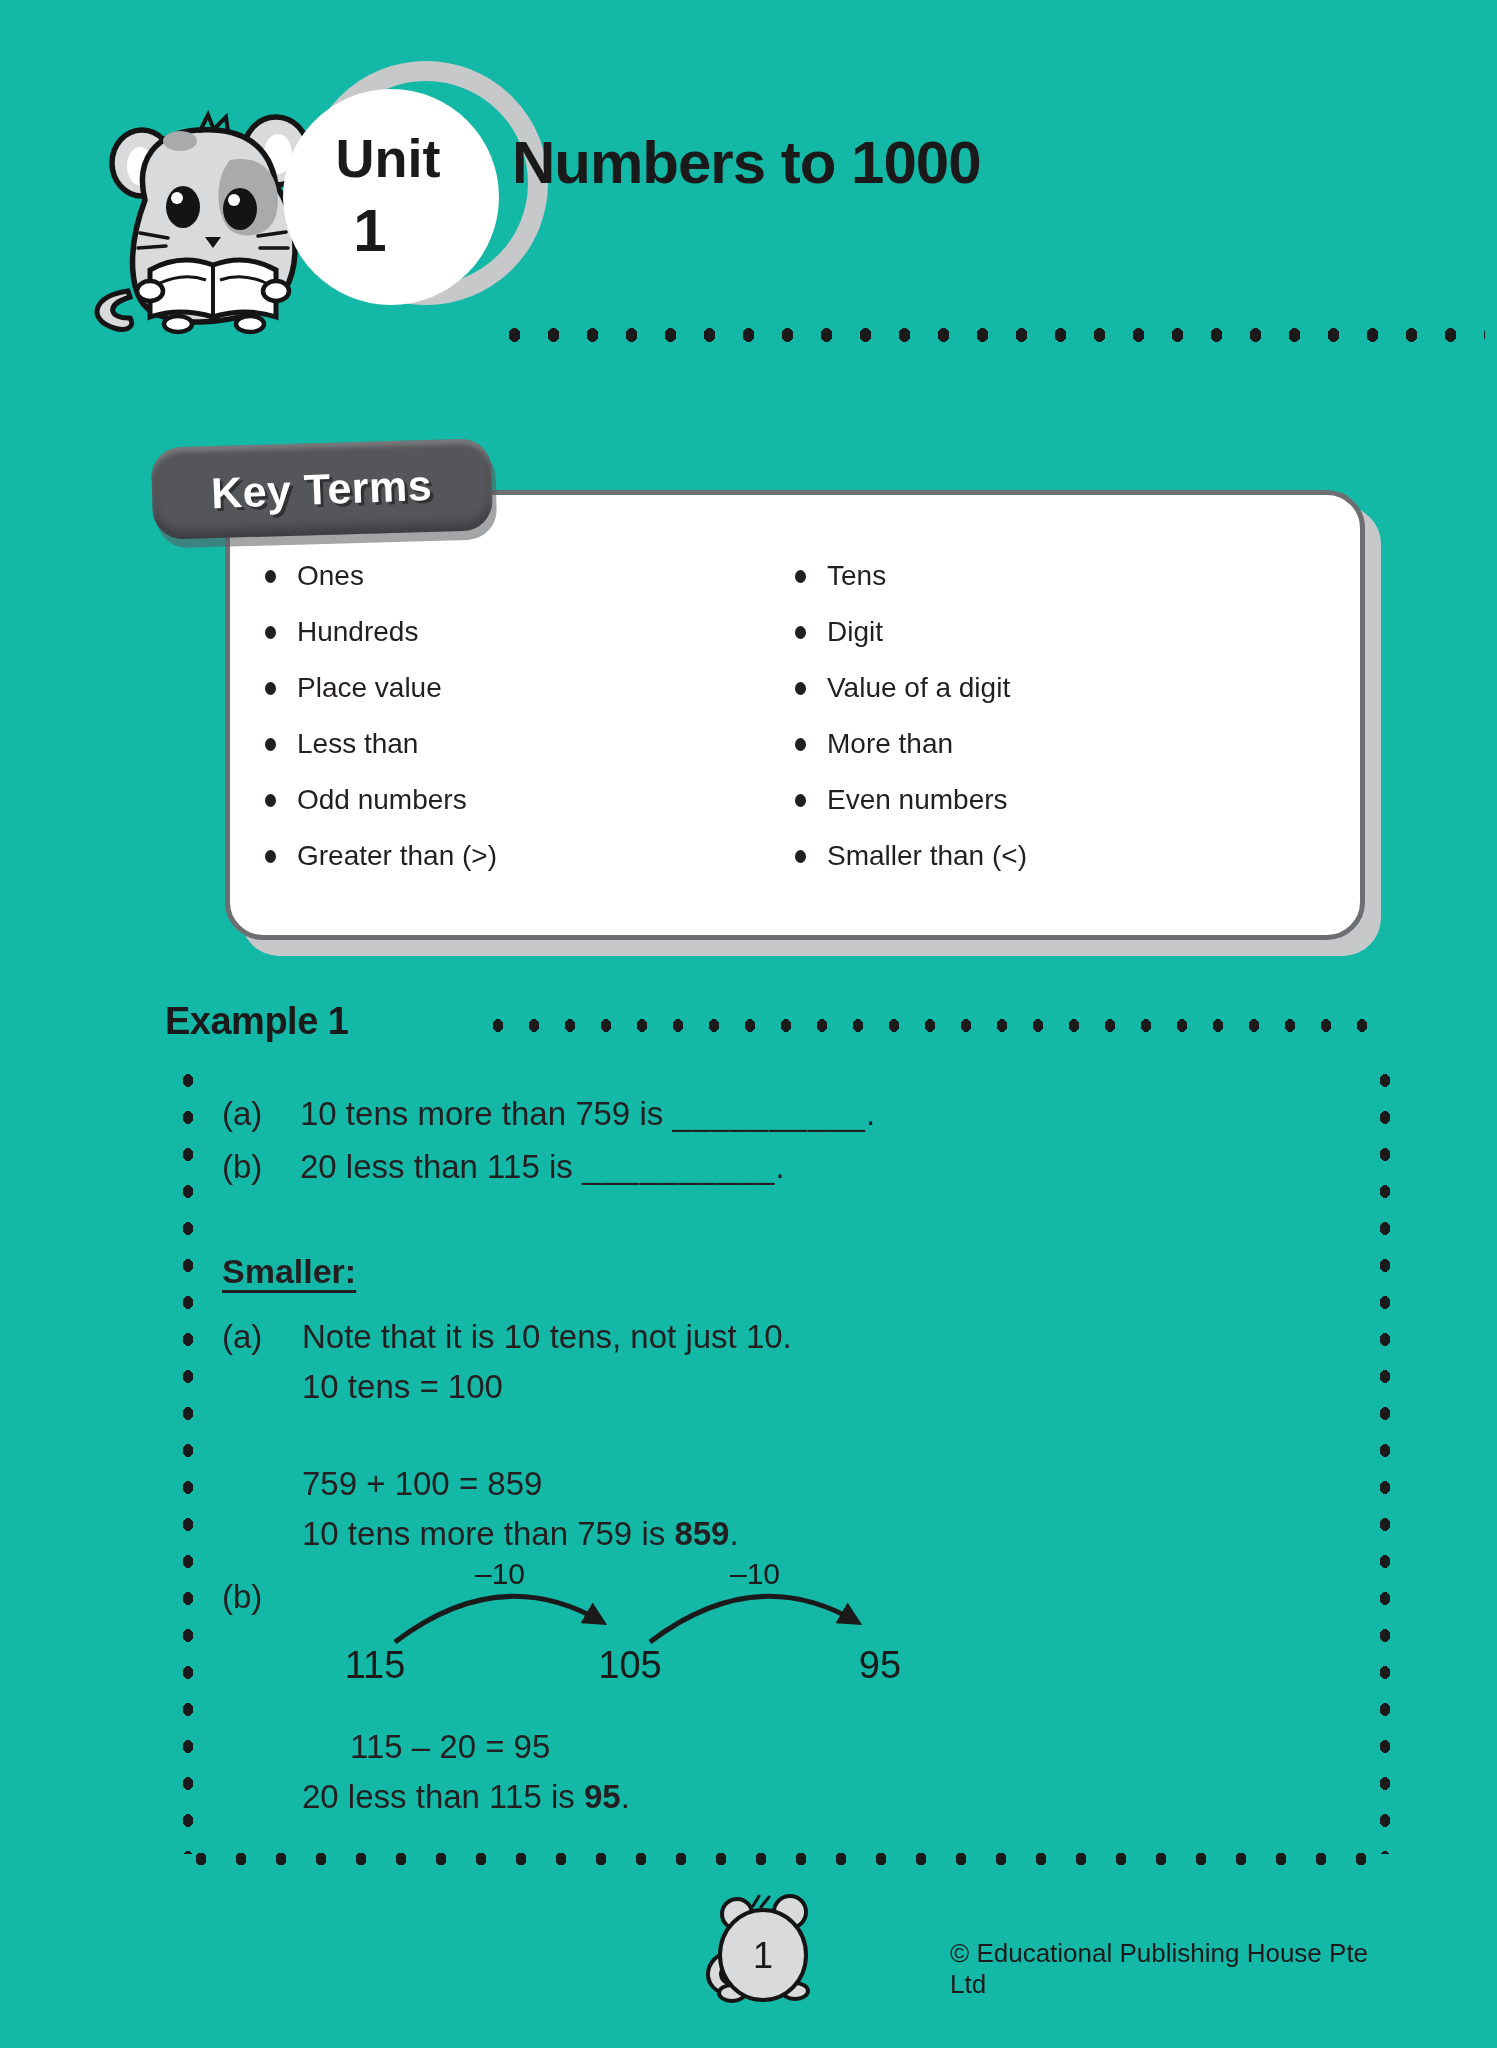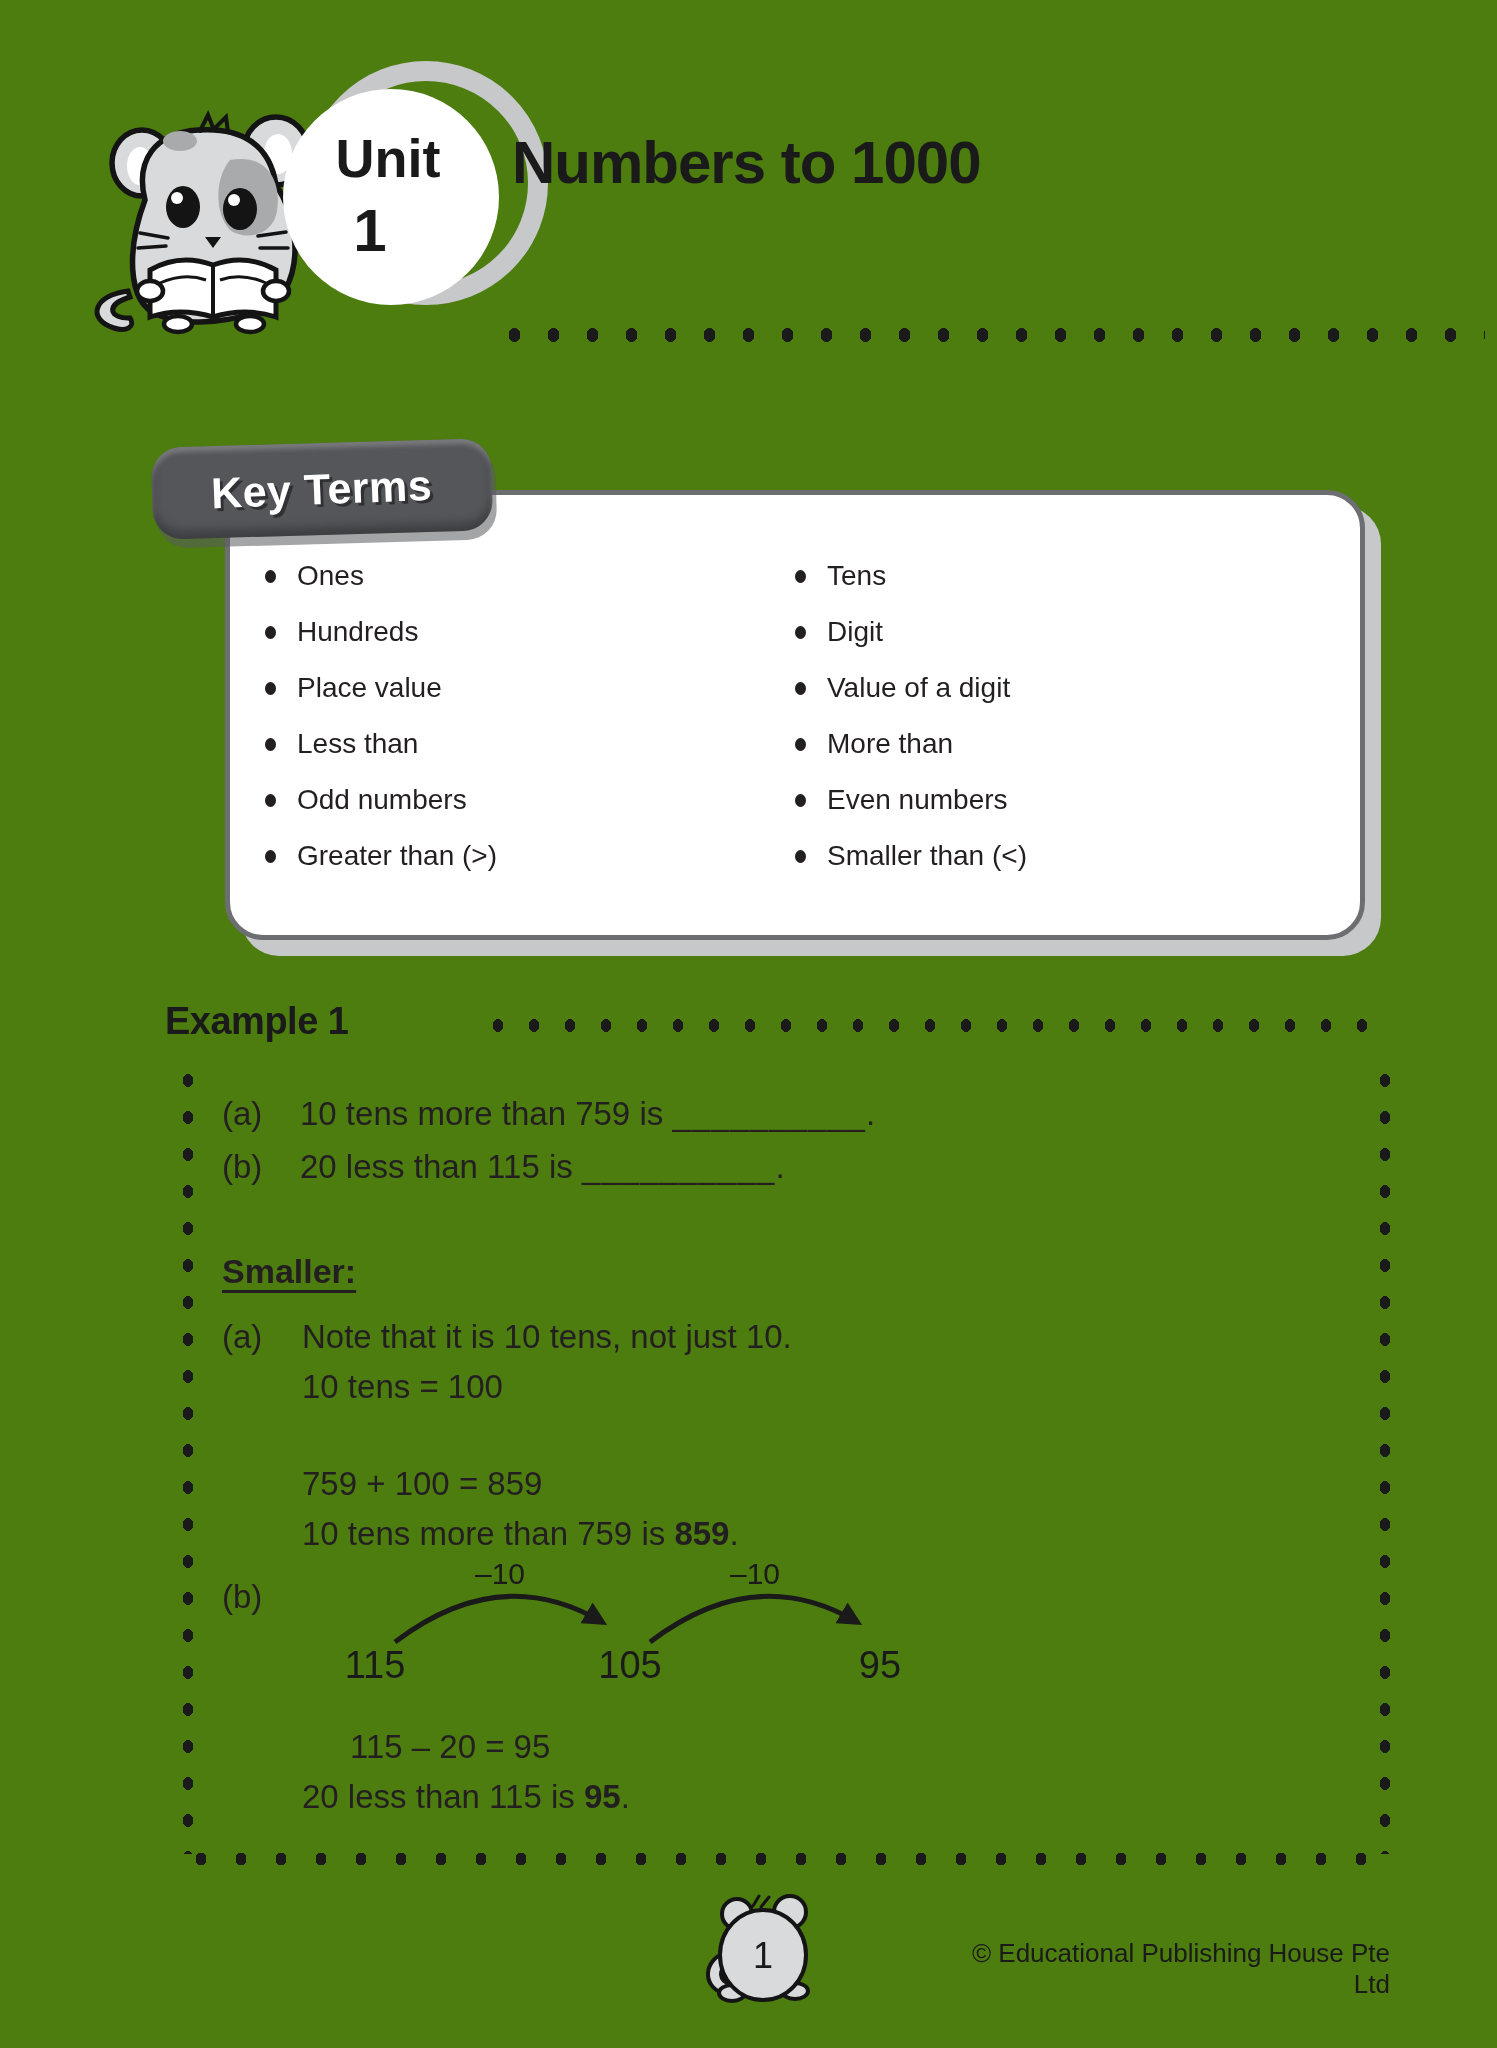--- a/index.html
+++ b/index.html
@@ -4,21 +4,21 @@
 <style>
   :root{
     --ink:#231f20;
     --tab-background:#55565a;
     --box-border:#6d6e71;
     --shadow-gray:#c7c8ca;
     --mouse-gray:#d9dadb;
   }
   html,body{margin:0;padding:0;background:#ffffff;}
   .page{
-    position:relative;width:1497px;height:2048px;background:#4d7c0f;overflow:hidden;
+    position:relative;width:1497px;height:2048px;background:#14b8a6;overflow:hidden;
     font-family:"Liberation Sans",sans-serif;color:var(--ink);
   }
   .abs{position:absolute;}
 
   
   .title{
     left:512px;top:128px;font-size:60px;font-weight:bold;letter-spacing:-1px;color:#1a1a1a;
   }
   .unit-badge-svg{left:258px;top:55px;}
   .unit-label{font-size:54px;font-weight:bold;fill:#1a1a1a;}
@@ -73,21 +73,21 @@
     text-decoration:underline;text-decoration-thickness:3px;text-underline-offset:7px;
   }
   .answer-bold{font-weight:bold;}
 
   .jump-svg{left:300px;top:1556px;}
   .jump-arc{fill:none;stroke:#1a1a1a;stroke-width:5;}
   .jump-label{font-size:30px;fill:#1a1a1a;text-anchor:middle;}
   .jump-number{font-size:38px;fill:#1a1a1a;text-anchor:middle;}
 
   
-  .copyright{left:950px;top:1938px;width:440px;text-align:right;font-size:26px;color:#1a1a1a;}
+  .copyright{left:950px;top:1938px;width:440px;text-align:left;font-size:26px;color:#1a1a1a;}
   .footer-page-number{font-size:36px;fill:#1a1a1a;text-anchor:middle;}
 
   .outline{stroke:#141414;fill:var(--mouse-gray);}
   .white-fill{fill:#ffffff;stroke:#141414;}
 </style>
 </head>
 <body>
 
 <div class="page">
 

